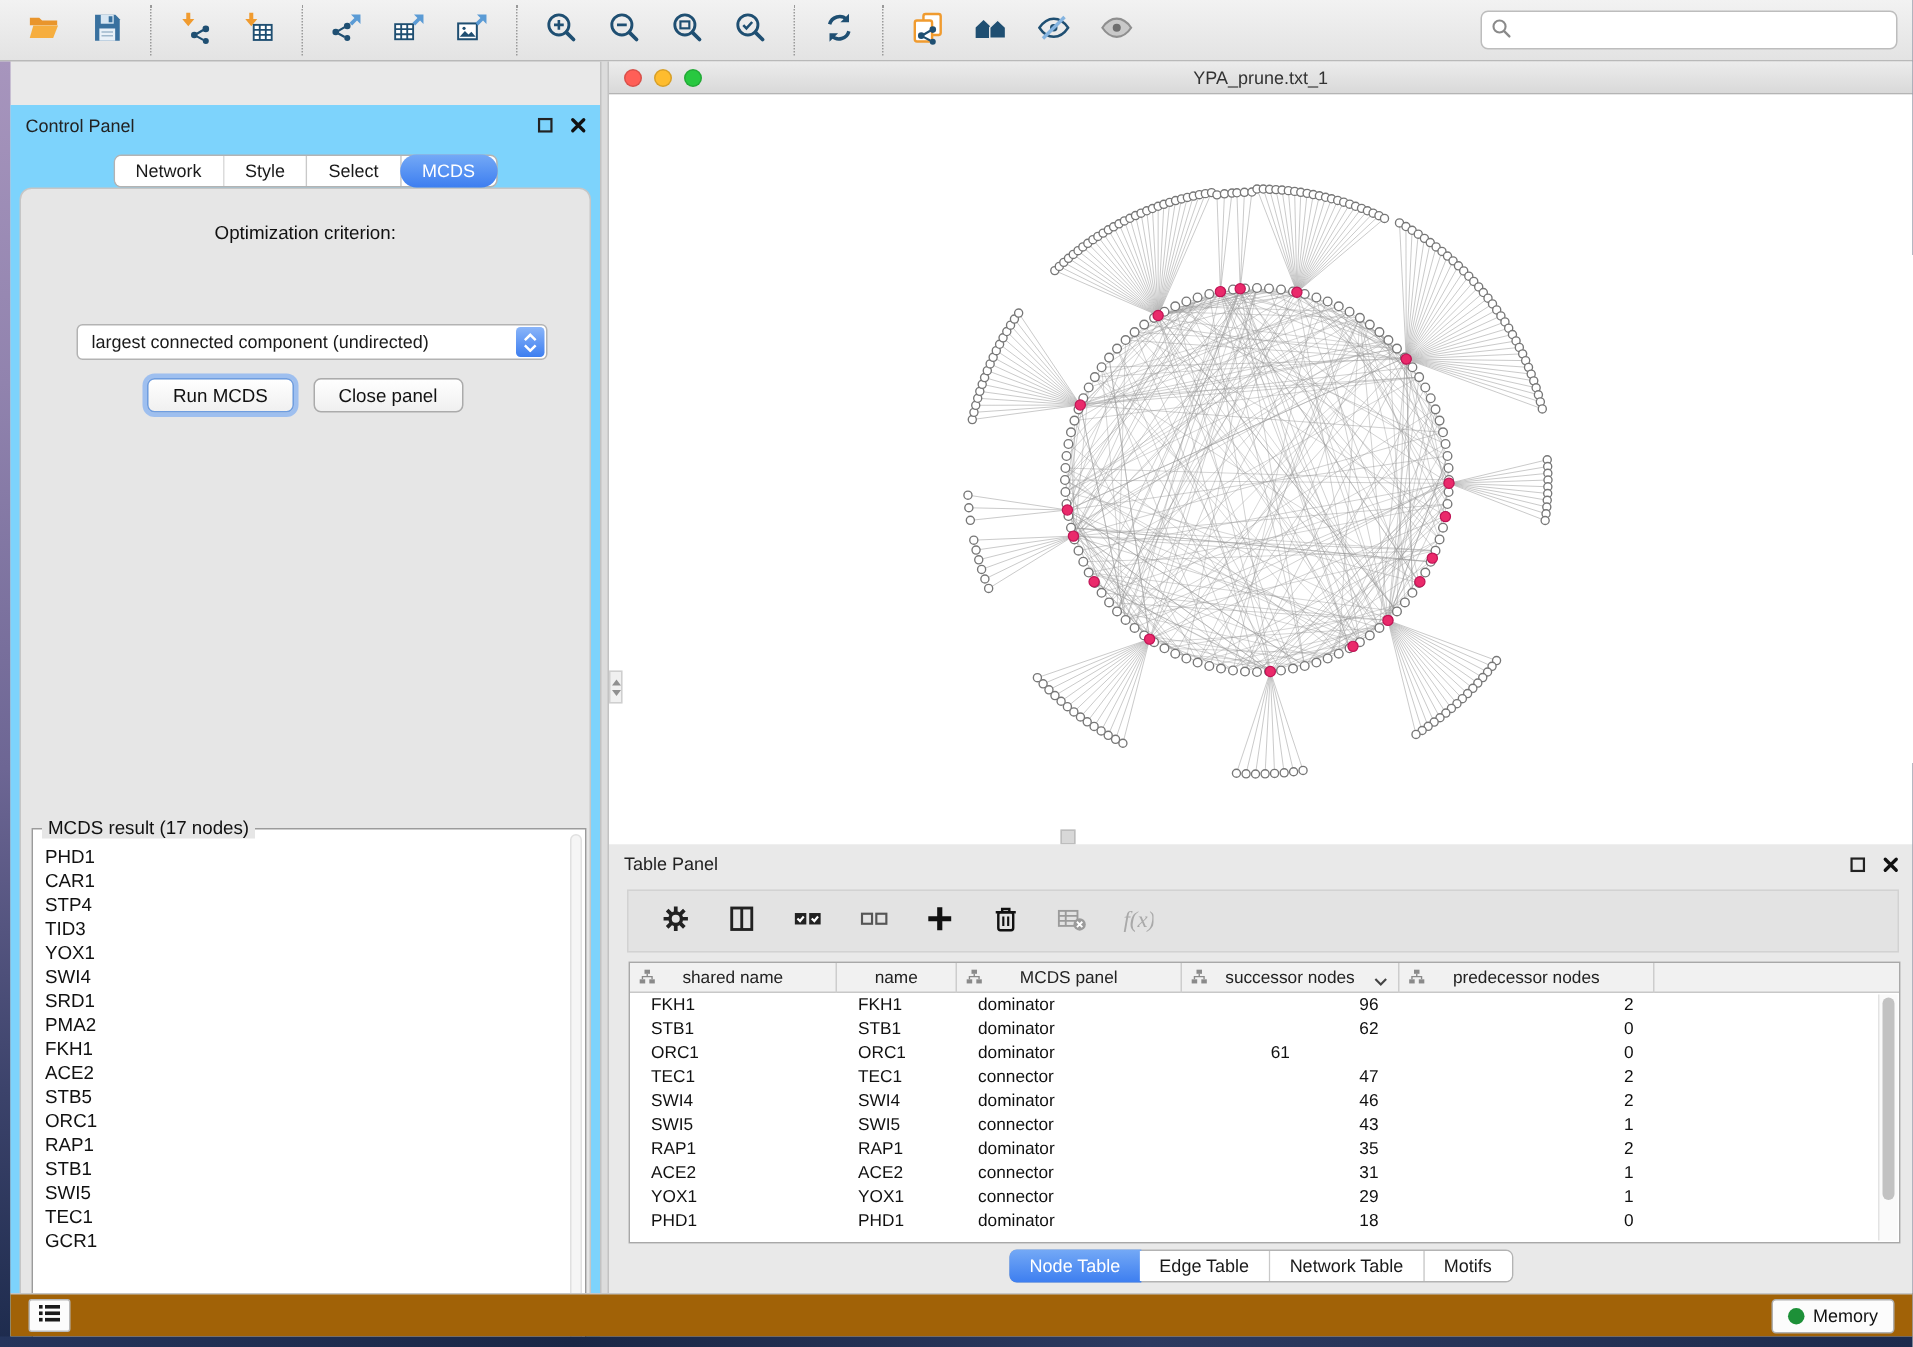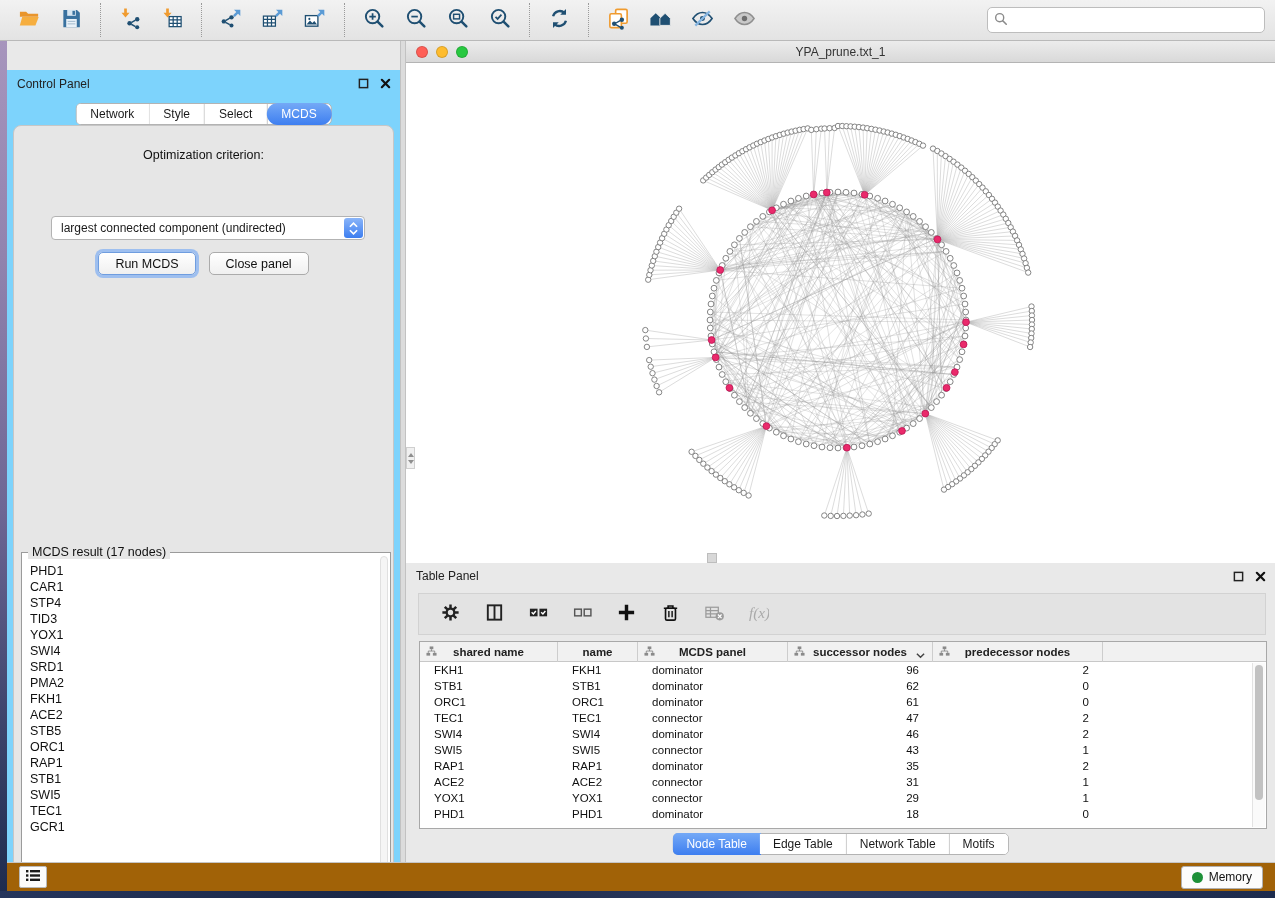--- a/index.html
+++ b/index.html
@@ -88,21 +88,21 @@
   
   .table-panel { position:absolute; left:406px; top:563px; width:869px; height:299px; background:#e9e9e9; }
   .tp-title-row { position:relative; height:26px; padding:6px 10px 0; font-size:12px; color:#222; }
   .tp-toolbar { position:absolute; left:12px; right:9px; top:30px; height:42px; background:#e3e3e3;
     border:1px solid #d2d2d2; display:flex; align-items:center; padding-left:14px; gap:10px; }
   .tp-btn { width:34px; height:32px; border:none; background:transparent; display:flex; align-items:center;
     justify-content:center; cursor:pointer; }
   .tp-btn.disabled { cursor:default; }
   .tp-table { position:absolute; left:13px; right:8px; top:78px; height:188px; background:#fff;
     border:1px solid #a8a8a8; overflow:hidden; }
-  .t-head { display:flex; height:20px; background:#f1f1f1; border-bottom:1px solid #c8c8c8;font-weight:bold; }
+  .t-head { display:flex; height:20px; background:#f1f1f1; border-bottom:1px solid #c8c8c8; }
   .th { position:relative; height:20px; border-right:1px solid #cdcdcd; display:flex; align-items:center;
     justify-content:center; font-size:11.5px; color:#222; cursor:pointer; flex:none; }
   .th .h-icon { position:absolute; left:6px; top:4px; }
   .th .sort { position:absolute; right:7px; top:7px; }
   .th.filler { border-right:none; flex:1; cursor:default; }
   .tr { display:flex; height:16px; align-items:center; }
   .td { flex:none; font-size:11.5px; color:#111; white-space:nowrap; overflow:hidden; }
   .td.txt { padding-left:14px; text-align:left; }
   .td.num { padding-right:14px; text-align:right; }
   .t-scroll { position:absolute; top:21px; right:1px; bottom:1px; width:13px; background:#fafafa;
@@ -1285,21 +1285,21 @@
             <div class="td txt" style="width: 138px;">STB1</div>
             <div class="td txt" style="width: 80px;">STB1</div>
             <div class="td txt" style="width: 150px;">dominator</div>
             <div class="td num" style="width: 145px;">62</div>
             <div class="td num" style="width: 170px;">0</div>
           </div>
           <div class="tr">
             <div class="td txt" style="width: 138px;">ORC1</div>
             <div class="td txt" style="width: 80px;">ORC1</div>
             <div class="td txt" style="width: 150px;">dominator</div>
-            <div class="td num" style="width: 145px;">61</div>
+            <div class="td num" style="width: 145px; text-align: center;">61</div>
             <div class="td num" style="width: 170px;">0</div>
           </div>
           <div class="tr">
             <div class="td txt" style="width: 138px;">TEC1</div>
             <div class="td txt" style="width: 80px;">TEC1</div>
             <div class="td txt" style="width: 150px;">connector</div>
             <div class="td num" style="width: 145px;">47</div>
             <div class="td num" style="width: 170px;">2</div>
           </div>
           <div class="tr">

